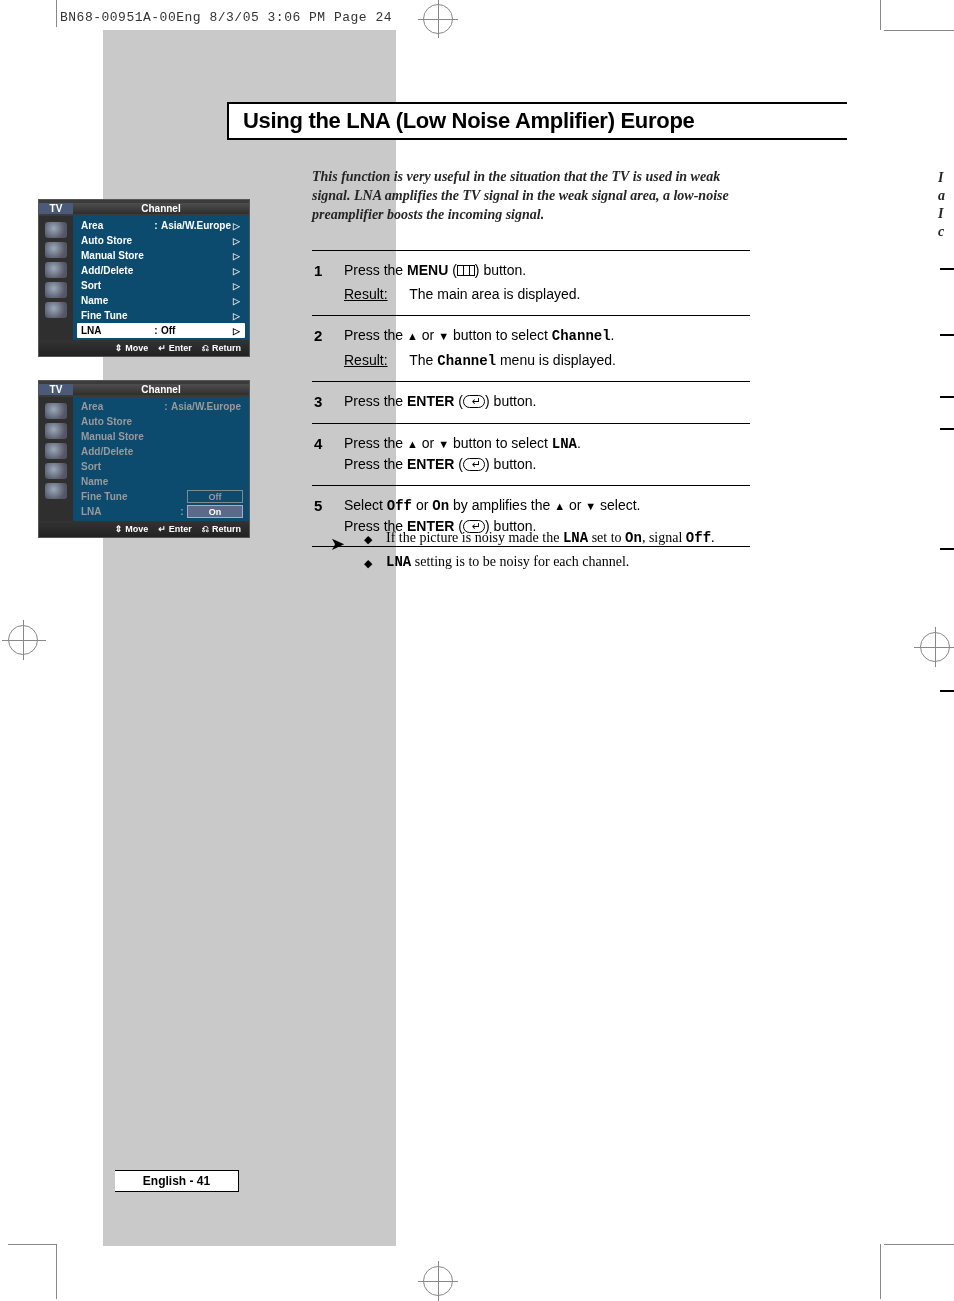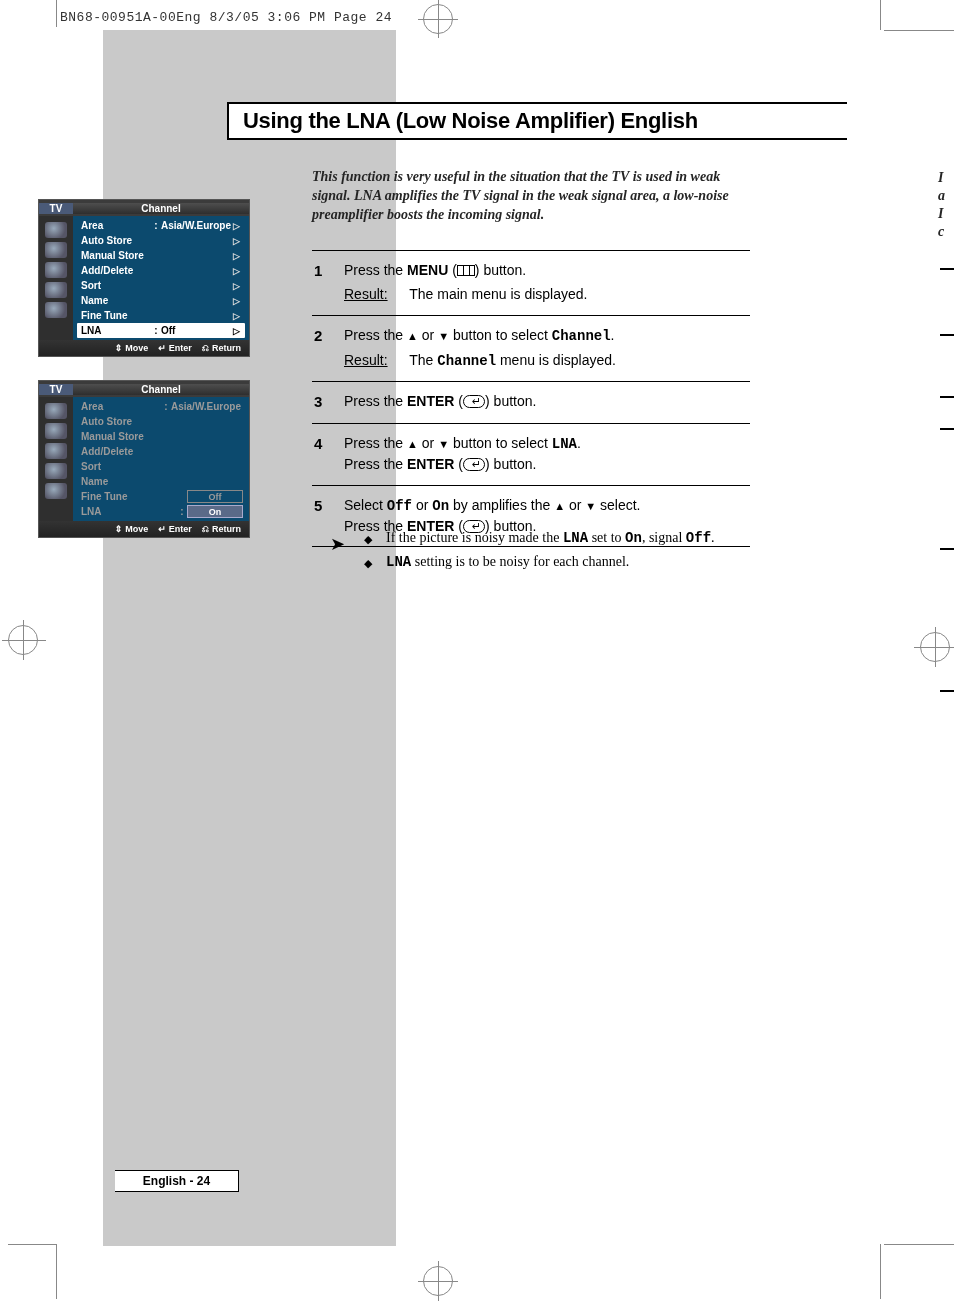--- a/index.html
+++ b/index.html
@@ -236,21 +236,21 @@
 </div>
 <div style="position:absolute;top:0;left:880px;">
   <div class="crop-vline" style="height:33px;left:0;top:-3px"></div>
   <div class="crop-hline" style="width:70px;left:4px;top:30px"></div>
 </div>
 
 <div class="grey-panel"></div>
 
 <div class="page-container">
   <div class="title-bar">
-    <span class="title-text">Using the LNA (Low Noise Amplifier) English</span>
+    <span class="title-text">Using the LNA (Low Noise Amplifier) Europe</span>
   </div>
 </div>
 
 <div class="intro">This function is very useful in the situation that the TV is used in weak signal. LNA amplifies the TV signal in the weak signal area, a low-noise preamplifier boosts the incoming signal.</div>
 
 <div class="osd osd1">
   <div class="osd-title-row">
     <div class="osd-tv-tab">TV</div>
     <div class="osd-title">Channel</div>
   </div>
@@ -380,21 +380,21 @@
 
 <div class="steps">
   <hr class="step-rule">
 
   <div class="step-row">
     <div class="step-num">1</div>
     <div class="step-body">
       <span>Press the </span><b>MENU</b><span> (</span><span class="menu-icon"></span><span>) button.</span>
       <div class="line2">
         <span class="result-label">Result:</span>
-        <span>The main menu is displayed.</span>
+        <span>The main area is displayed.</span>
       </div>
     </div>
   </div>
   <hr class="step-rule">
 
   <div class="step-row">
     <div class="step-num">2</div>
     <div class="step-body">
       <span>Press the </span><span class="tri-up"></span><span> or </span><span class="tri-dn"></span><span> button to select </span><span class="mono">Channel</span><span>.</span>
       <div class="line2">
@@ -447,21 +447,21 @@
     </div>
     <div class="note-line">
       <span class="note-bullet"></span>
       <span class="note-text">
         <span class="mono">LNA</span><span> setting is to be noisy for each channel.</span>
       </span>
     </div>
   </div>
 </div>
 
-<div class="pagefoot">English - 24</div>
+<div class="pagefoot">English - 41</div>
 
 <div class="edge-text" style="top:170px;">I</div>
 <div class="edge-text" style="top:188px;">a</div>
 <div class="edge-text" style="top:206px;">I</div>
 <div class="edge-text" style="top:224px;">c</div>
 <div class="edge-dash" style="top:268px;"></div>
 <div class="edge-dash" style="top:334px;"></div>
 <div class="edge-dash" style="top:396px;"></div>
 <div class="edge-dash" style="top:428px;"></div>
 <div class="edge-dash" style="top:548px;"></div>

